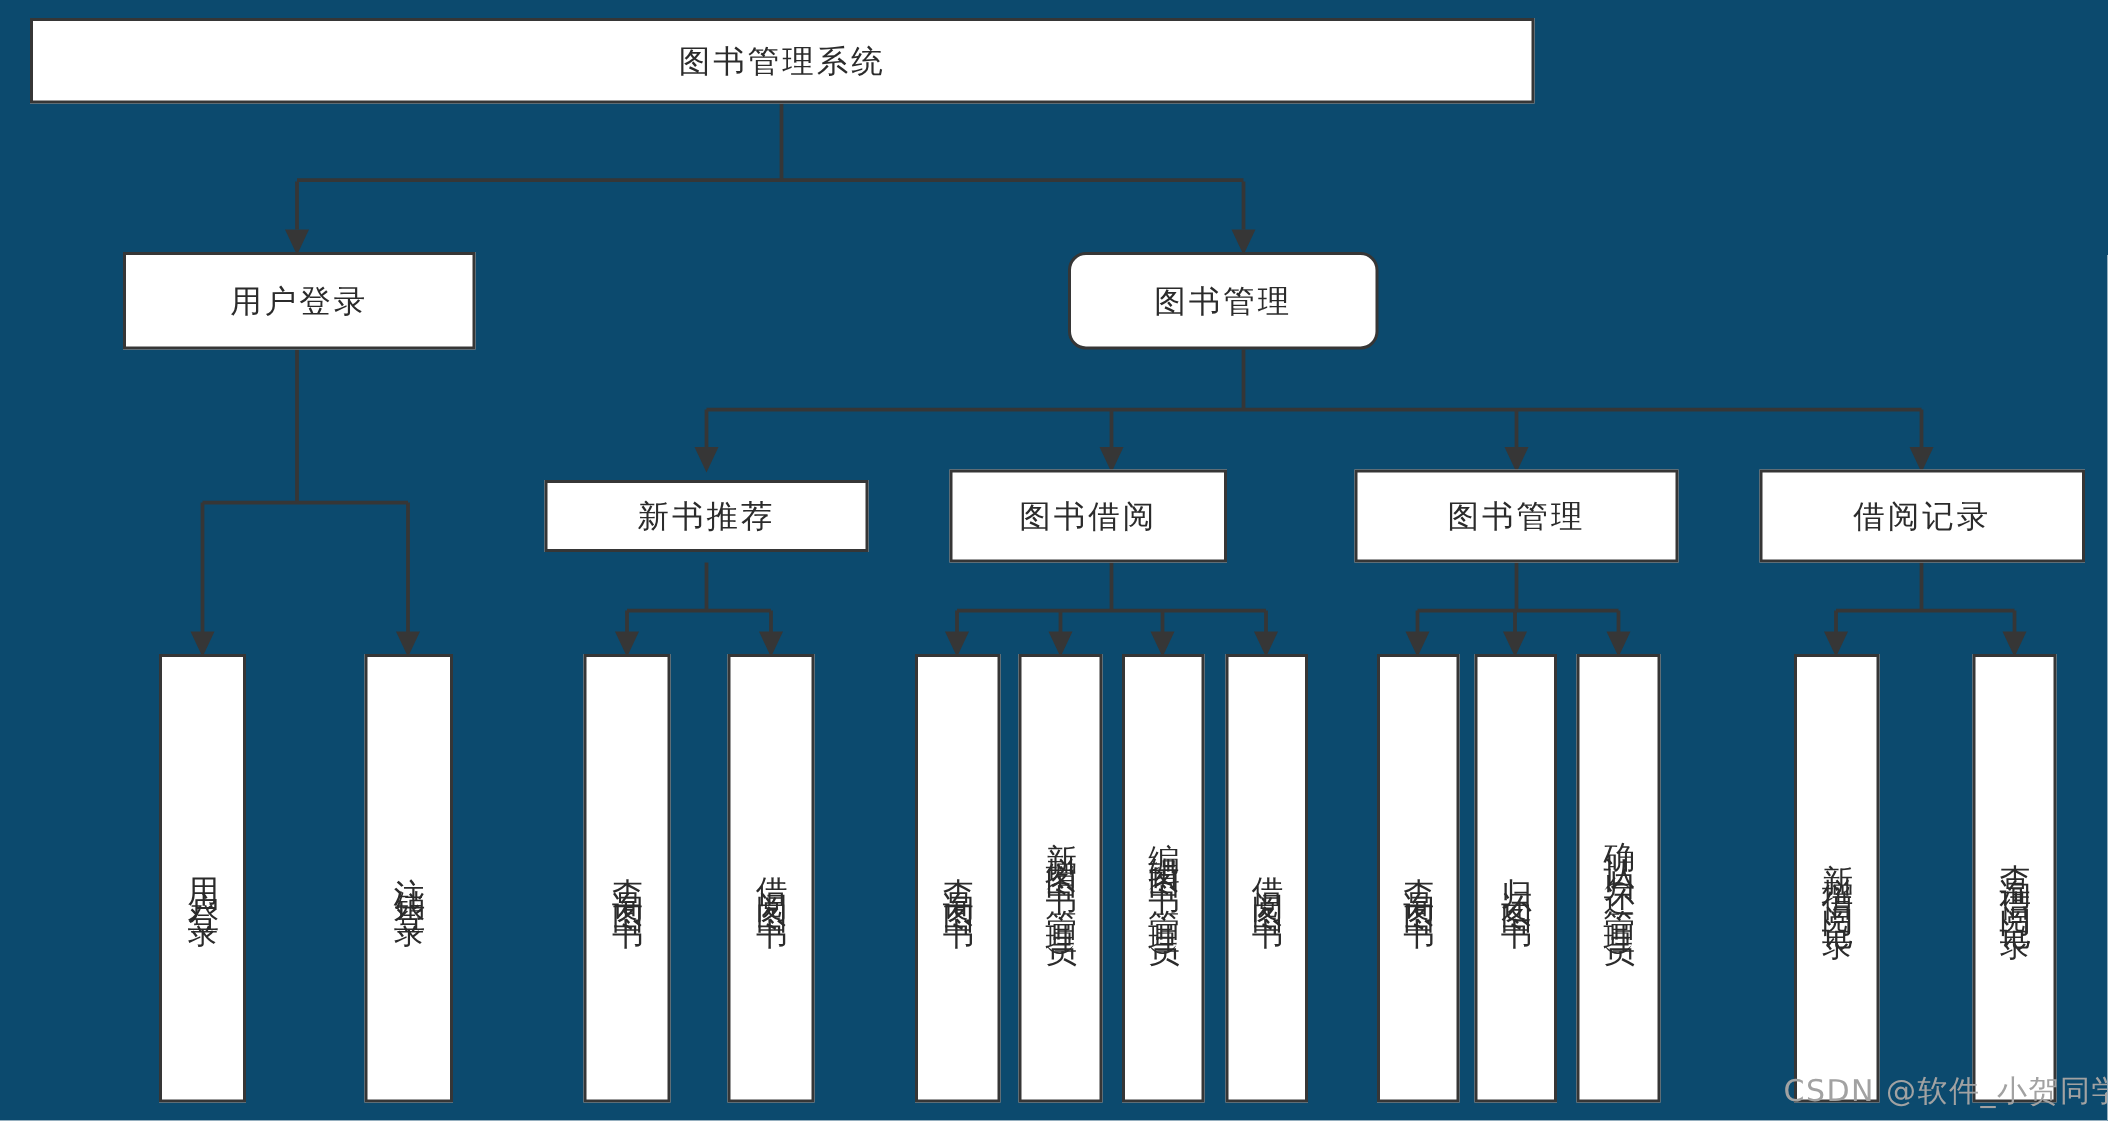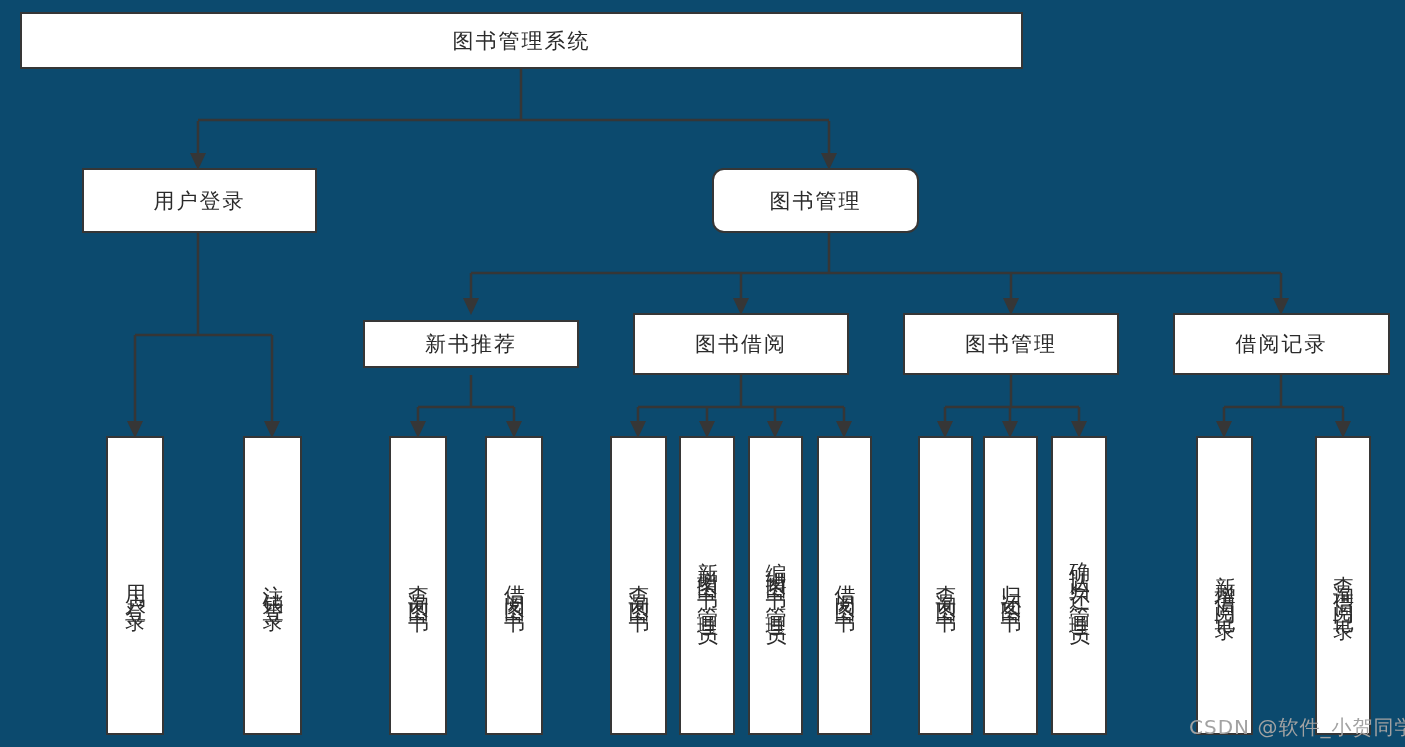--- a/index.html
+++ b/index.html
@@ -86,21 +86,21 @@
   <div class="node" style="left:82px; top:168px; width:235px; height:65px;">
     <span class="h-label">用户登录</span>
   </div>
   <div class="node" style="left:712px; top:168px; width:207px; height:65px;border-radius:12px;">
     <span class="h-label">图书管理</span>
   </div>
 
   <div class="node" style="left:363px; top:320px; width:216px; height:48px;">
     <span class="h-label">新书推荐</span>
   </div>
-  <div class="node" style="left:633px; top:313px; width:216px; height:62px;">
+  <div class="node" style="left:633px; top:313px; width:185px; height:62px;">
     <span class="h-label">图书借阅</span>
   </div>
   <div class="node" style="left:903px; top:313px; width:216px; height:62px;">
     <span class="h-label">图书管理</span>
   </div>
   <div class="node" style="left:1173px; top:313px; width:217px; height:62px;">
     <span class="h-label">借阅记录</span>
   </div>
 
   <div class="node leaf" style="left:106px; width:58px;">

